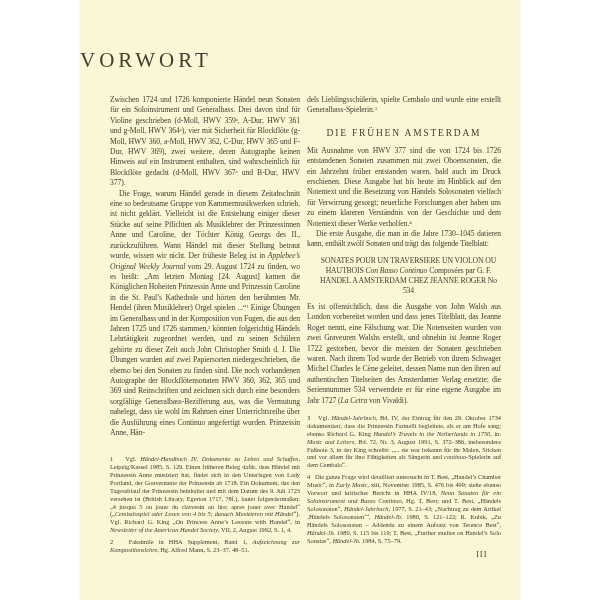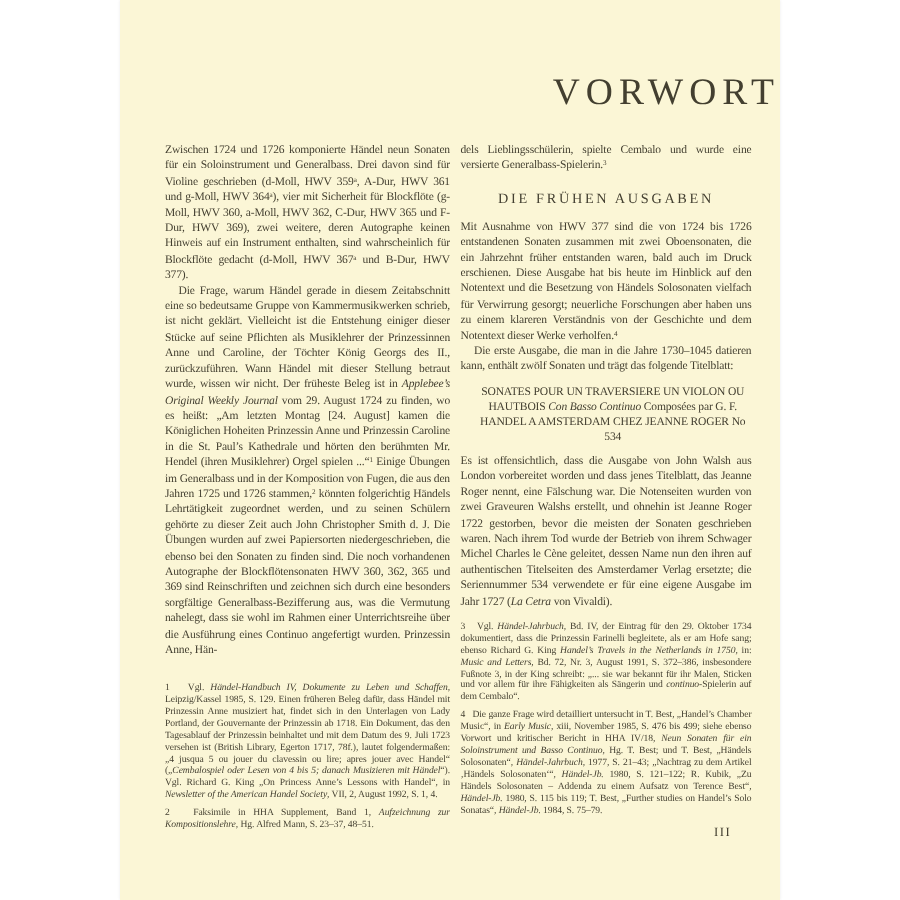--- a/index.html
+++ b/index.html
@@ -15,22 +15,22 @@
     color:var(--ink);
   }
   .viewport{position:relative;width:600px;height:600px;overflow:hidden;background:var(--bg);}
   .book-page{
     position:absolute;left:80px;top:0;width:440px;height:600px;
     background:var(--paper);
     box-shadow:0 0 2px rgba(0,0,0,0.08);
   }
   .page-title{
     position:absolute;top:48px;left:0;width:100%;
-    margin:0;text-align:right;
-    font-size:25px;font-weight:normal;letter-spacing:4px;
+    margin:0;text-align:left;
+    font-size:21px;font-weight:normal;letter-spacing:4px;
     color:var(--ink);
   }
   .col{
     position:absolute;top:95px;
     display:flex;flex-direction:column;
   }
   .col-left{left:30px;width:190px;height:459px;}
   .col-right{left:227px;width:194px;height:449px;}
   .para{
     margin:0;
@@ -78,22 +78,22 @@
         <p class="para indent"><span>Die Frage, warum Händel gerade in diesem Zeitabschnitt eine so bedeutsame Gruppe von Kammermusikwerken schrieb, ist nicht geklärt. Vielleicht ist die Entstehung einiger dieser Stücke auf seine Pflichten als Musiklehrer der Prinzessinnen Anne und Caroline, der Töchter König Georgs des II., zurückzuführen. Wann Händel mit dieser Stellung betraut wurde, wissen wir nicht. Der früheste Beleg ist in </span><span class="it">Applebee’s Original Weekly Journal</span><span> vom 29. August 1724 zu finden, wo es heißt: „Am letzten Montag [24. August] kamen die Königlichen Hoheiten Prinzessin Anne und Prinzessin Caroline in die St. Paul’s Kathedrale und hörten den berühmten Mr. Hendel (ihren Musiklehrer) Orgel spielen ...“</span><sup>1</sup><span> Einige Übungen im Generalbass und in der Komposition von Fugen, die aus den Jahren 1725 und 1726 stammen,</span><sup>2</sup><span> könnten folgerichtig Händels Lehrtätigkeit zugeordnet werden, und zu seinen Schülern gehörte zu dieser Zeit auch John Christopher Smith d. J. Die Übungen wurden auf zwei Papiersorten niedergeschrieben, die ebenso bei den Sonaten zu finden sind. Die noch vorhandenen Autographe der Blockflötensonaten HWV 360, 362, 365 und 369 sind Reinschriften und zeichnen sich durch eine besonders sorgfältige Generalbass-Bezifferung aus, was die Vermutung nahelegt, dass sie wohl im Rahmen einer Unterrichtsreihe über die Ausführung eines Continuo angefertigt wurden. Prinzessin Anne, Hän-</span></p>
       </div>
       <div class="footnotes">
         <p class="fn"><span>1&nbsp;&nbsp;&nbsp;Vgl. </span><span class="it">Händel-Handbuch IV, Dokumente zu Leben und Schaffen</span><span>, Leipzig/Kassel 1985, S. 129. Einen früheren Beleg dafür, dass Händel mit Prinzessin Anne musiziert hat, findet sich in den Unterlagen von Lady Portland, der Gouvernante der Prinzessin ab 1718. Ein Dokument, das den Tagesablauf der Prinzessin beinhaltet und mit dem Datum des 9. Juli 1723 versehen ist (British Library, Egerton 1717, 78f.), lautet folgendermaßen: „4 jusqua 5 ou jouer du clavessin ou lire; apres jouer avec Handel“ („</span><span class="it">Cembalospiel oder Lesen von 4 bis 5; danach Musizieren mit Händel</span><span>“). Vgl. Richard G. King „On Princess Anne’s Lessons with Handel“, in </span><span class="it">Newsletter of the American Handel Society</span><span>, VII, 2, August 1992, S. 1, 4.</span></p>
         <p class="fn"><span>2&nbsp;&nbsp;&nbsp;Faksimile in HHA Supplement, Band 1, </span><span class="it">Aufzeichnung zur Kompositionslehre</span><span>, Hg. Alfred Mann, S. 23–37, 48–51.</span></p>
       </div>
     </div>
 
     <div class="col col-right">
       <div class="main-text">
-        <p class="para"><span>dels Lieblingsschülerin, spielte Cembalo und wurde eine versierte Generalbass-Spielerin.</span><sup>3</sup></p>
-        <h2 class="section-heading">DIE FRÜHEN AUSGABEN</h2>
+        <p class="para"><span>dels Lieblingsschülerin, spielte Cembalo und wurde eine erstellt Generalbass-Spielerin.</span><sup>3</sup></p>
+        <h2 class="section-heading">DIE FRÜHEN AMSTERDAM</h2>
         <p class="para"><span>Mit Ausnahme von HWV 377 sind die von 1724 bis 1726 entstandenen Sonaten zusammen mit zwei Oboensonaten, die ein Jahrzehnt früher entstanden waren, bald auch im Druck erschienen. Diese Ausgabe hat bis heute im Hinblick auf den Notentext und die Besetzung von Händels Solosonaten vielfach für Verwirrung gesorgt; neuerliche Forschungen aber haben uns zu einem klareren Verständnis von der Geschichte und dem Notentext dieser Werke verholfen.</span><sup>4</sup></p>
         <p class="para indent"><span>Die erste Ausgabe, die man in die Jahre 1730–1045 datieren kann, enthält zwölf Sonaten und trägt das folgende Titelblatt:</span></p>
         <p class="para title-block"><span>SONATES POUR UN TRAVERSIERE UN VIOLON OU HAUTBOIS </span><span class="it">Con Basso Continuo</span><span> Composées par G. F. HANDEL A AMSTERDAM CHEZ JEANNE ROGER No 534</span></p>
         <p class="para"><span>Es ist offensichtlich, dass die Ausgabe von John Walsh aus London vorbereitet worden und dass jenes Titelblatt, das Jeanne Roger nennt, eine Fälschung war. Die Notenseiten wurden von zwei Graveuren Walshs erstellt, und ohnehin ist Jeanne Roger 1722 gestorben, bevor die meisten der Sonaten geschrieben waren. Nach ihrem Tod wurde der Betrieb von ihrem Schwager Michel Charles le Cène geleitet, dessen Name nun den ihren auf authentischen Titelseiten des Amsterdamer Verlag ersetzte; die Seriennummer 534 verwendete er für eine eigene Ausgabe im Jahr 1727 (</span><span class="it">La Cetra</span><span> von Vivaldi).</span></p>
       </div>
       <div class="footnotes">
         <p class="fn"><span>3&nbsp;&nbsp;&nbsp;Vgl. </span><span class="it">Händel-Jahrbuch</span><span>, Bd. IV, der Eintrag für den 29. Oktober 1734 dokumentiert, dass die Prinzessin Farinelli begleitete, als er am Hofe sang; ebenso Richard G. King </span><span class="it">Handel’s Travels in the Netherlands in 1750</span><span>, in: </span><span class="it">Music and Letters</span><span>, Bd. 72, Nr. 3, August 1991, S. 372–386, insbesondere Fußnote 3, in der King schreibt: „... sie war bekannt für ihr Malen, Sticken und vor allem für ihre Fähigkeiten als Sängerin und </span><span class="it">continuo</span><span>-Spielerin auf dem Cembalo“.</span></p>
         <p class="fn"><span>4&nbsp;&nbsp;&nbsp;Die ganze Frage wird detailliert untersucht in T. Best, „Handel’s Chamber Music“, in </span><span class="it">Early Music</span><span>, xiii, November 1985, S. 476 bis 499; siehe ebenso Vorwort und kritischer Bericht in HHA IV/18, </span><span class="it">Neun Sonaten für ein Soloinstrument und Basso Continuo</span><span>, Hg. T. Best; und T. Best, „Händels Solosonaten“, </span><span class="it">Händel-Jahrbuch</span><span>, 1977, S. 21–43; „Nachtrag zu dem Artikel ‚Händels Solosonaten‘“, </span><span class="it">Händel-Jb.</span><span> 1980, S. 121–122; R. Kubik, „Zu Händels Solosonaten – Addenda zu einem Aufsatz von Terence Best“, </span><span class="it">Händel-Jb.</span><span> 1980, S. 115 bis 119; T. Best, „Further studies on Handel’s Solo Sonatas“, </span><span class="it">Händel-Jb.</span><span> 1984, S. 75–79.</span></p>
       </div>
     </div>

